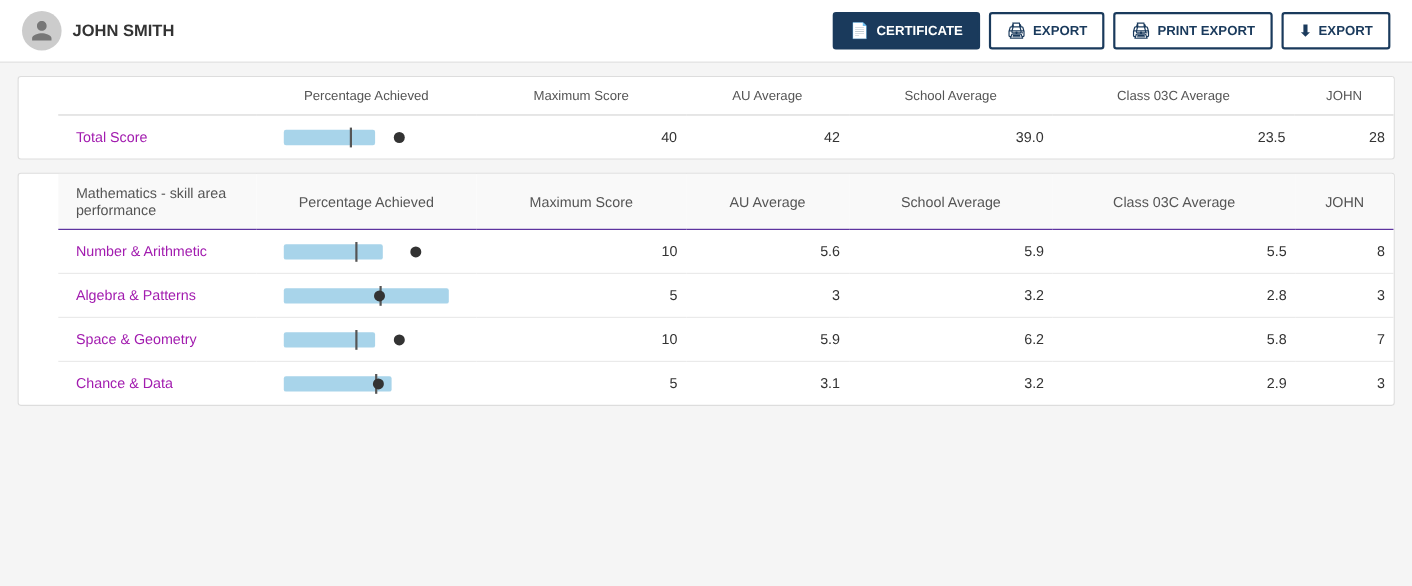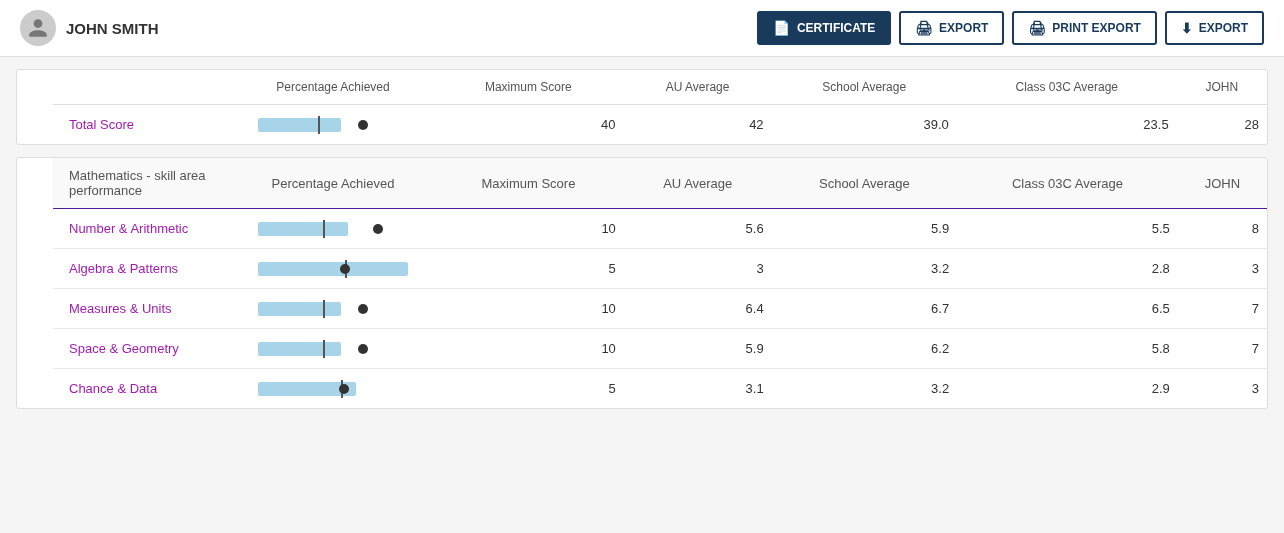--- a/index.html
+++ b/index.html
@@ -277,35 +277,20 @@
           <div class="bar-dot" style="left:58%;"></div>
         </div>
       </td>
       <td>5</td>
       <td>3</td>
       <td>3.2</td>
       <td>2.8</td>
       <td>3</td>
     </tr>
           <tr>
-      <td>Measures &amp; Units</td>
-      <td class="bar-cell">
-        <div class="bar-container">
-          <div class="bar-bg" style="left:0; width:55%;"></div>
-          <div class="bar-marker" style="left:43%;"></div>
-          <div class="bar-dot" style="left:70%;"></div>
-        </div>
-      </td>
-      <td>10</td>
-      <td>6.4</td>
-      <td>6.7</td>
-      <td>6.5</td>
-      <td>7</td>
-    </tr>
-          <tr>
       <td>Space &amp; Geometry</td>
       <td class="bar-cell">
         <div class="bar-container">
           <div class="bar-bg" style="left:0; width:55%;"></div>
           <div class="bar-marker" style="left:43%;"></div>
           <div class="bar-dot" style="left:70%;"></div>
         </div>
       </td>
       <td>10</td>
       <td>5.9</td>

